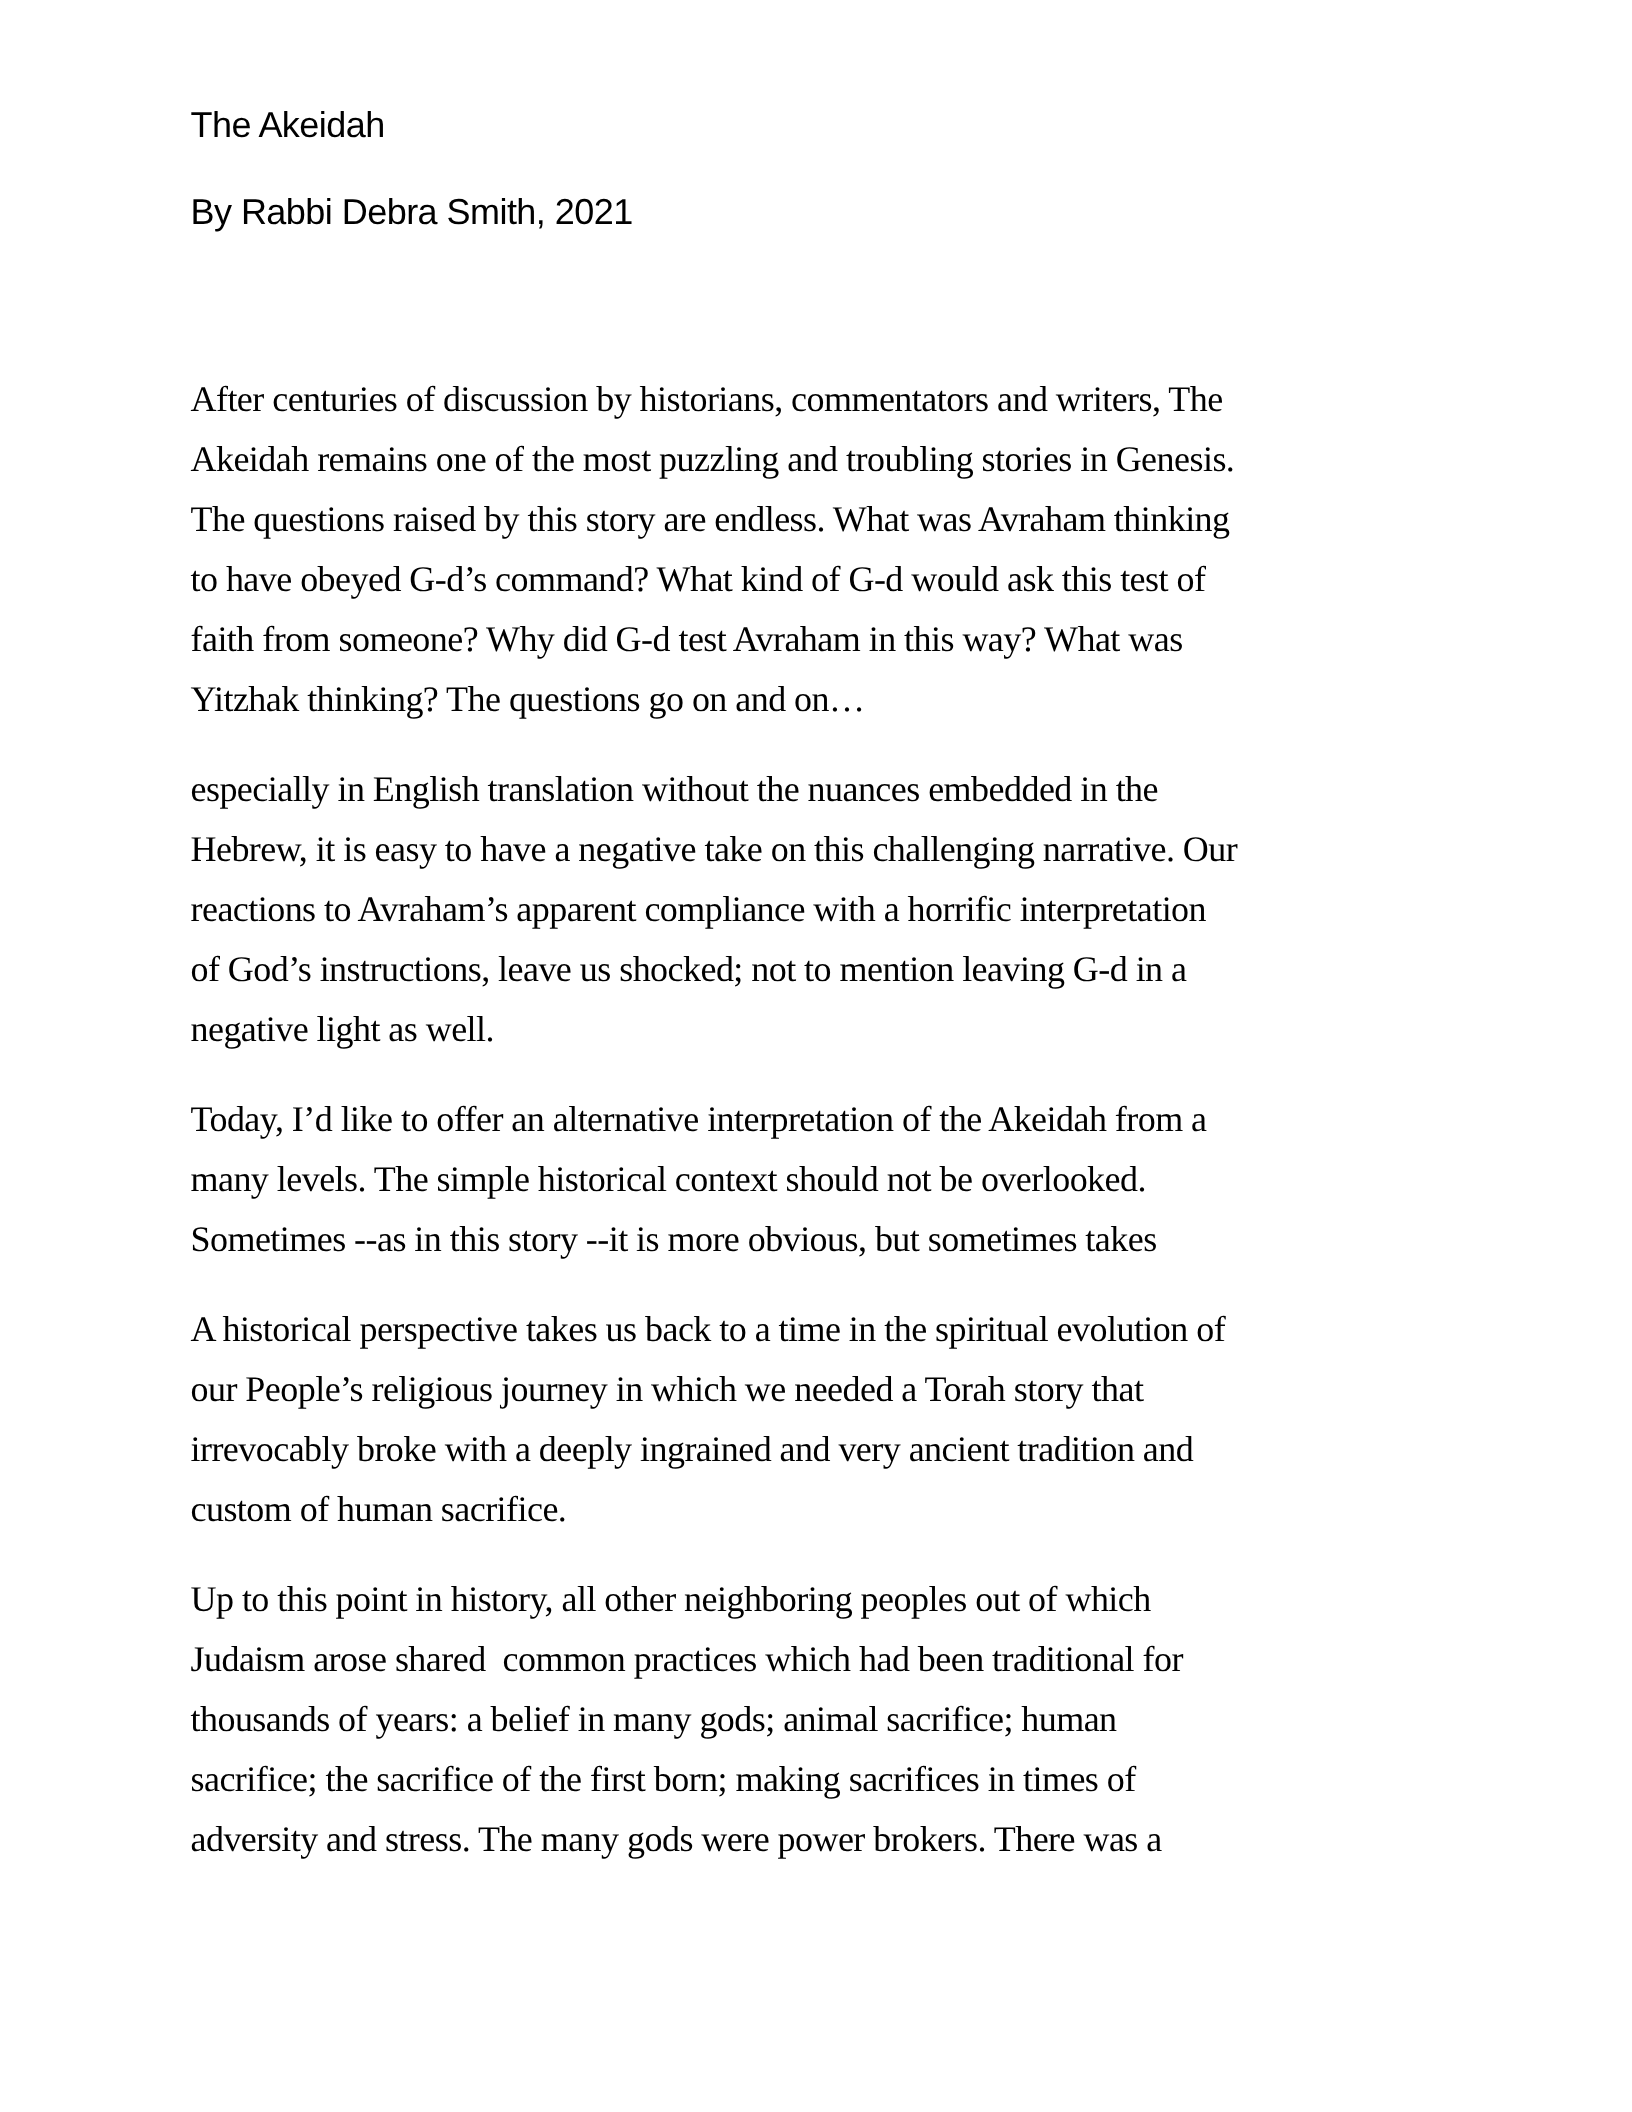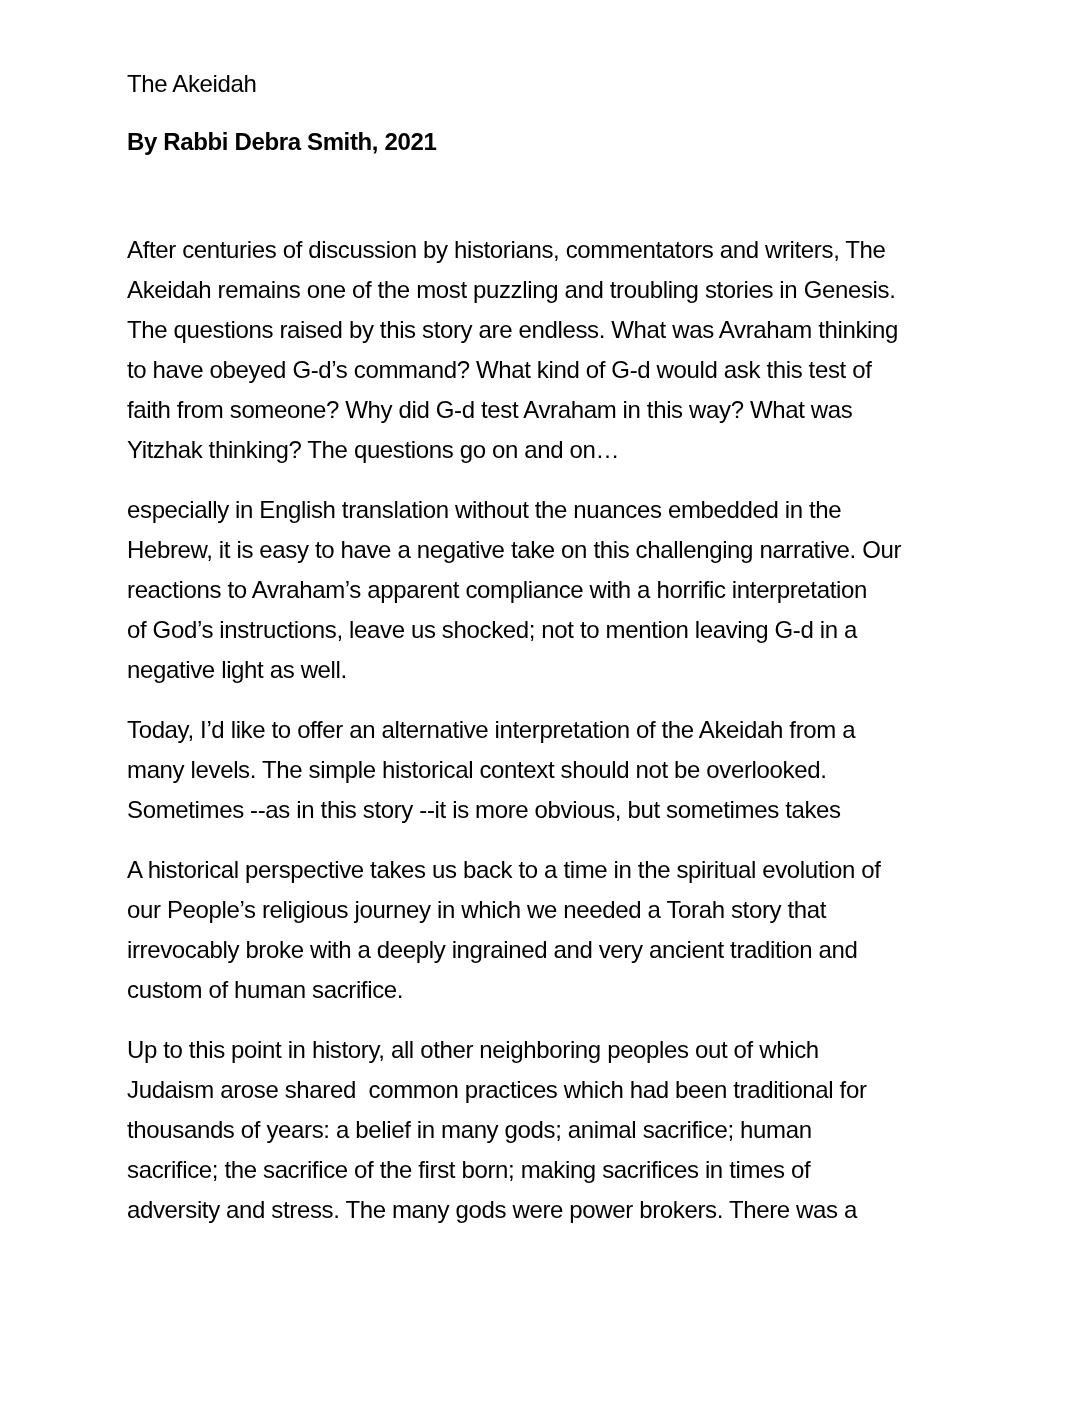--- a/index.html
+++ b/index.html
@@ -19,29 +19,29 @@
     color: #000000;
     font-size: 24px;
     line-height: 40px;
     letter-spacing: -0.015em;
   }
   .doc-title {
     margin: 0 0 18px 0;
     white-space: pre;
   }
   .doc-byline {
-    margin: 0 0 68px 0;
+    margin: 0 0 85px 0;
     white-space: pre;
-    font-weight: bold;
   }
   .paragraph {
     margin: 0 0 20px 0;
   }
   .line {
     white-space: pre;
+    font-family: Liberation Serif, serif;
   }
 </style>
 </head>
 <body>
 
 <div class="page">
   <div class="doc-title">The Akeidah</div>
   <div class="doc-byline">By Rabbi Debra Smith, 2021</div>
   <div>
       <div class="paragraph">

